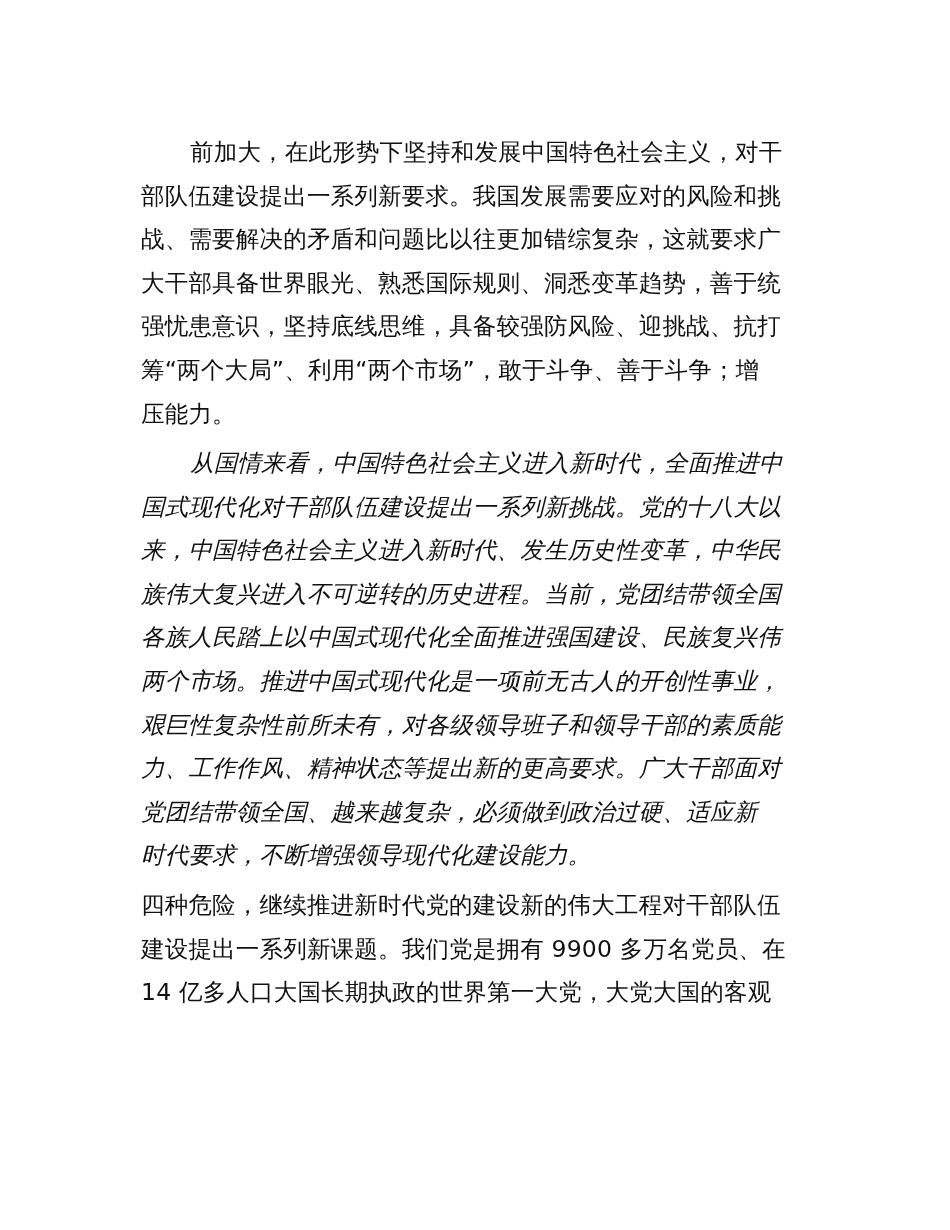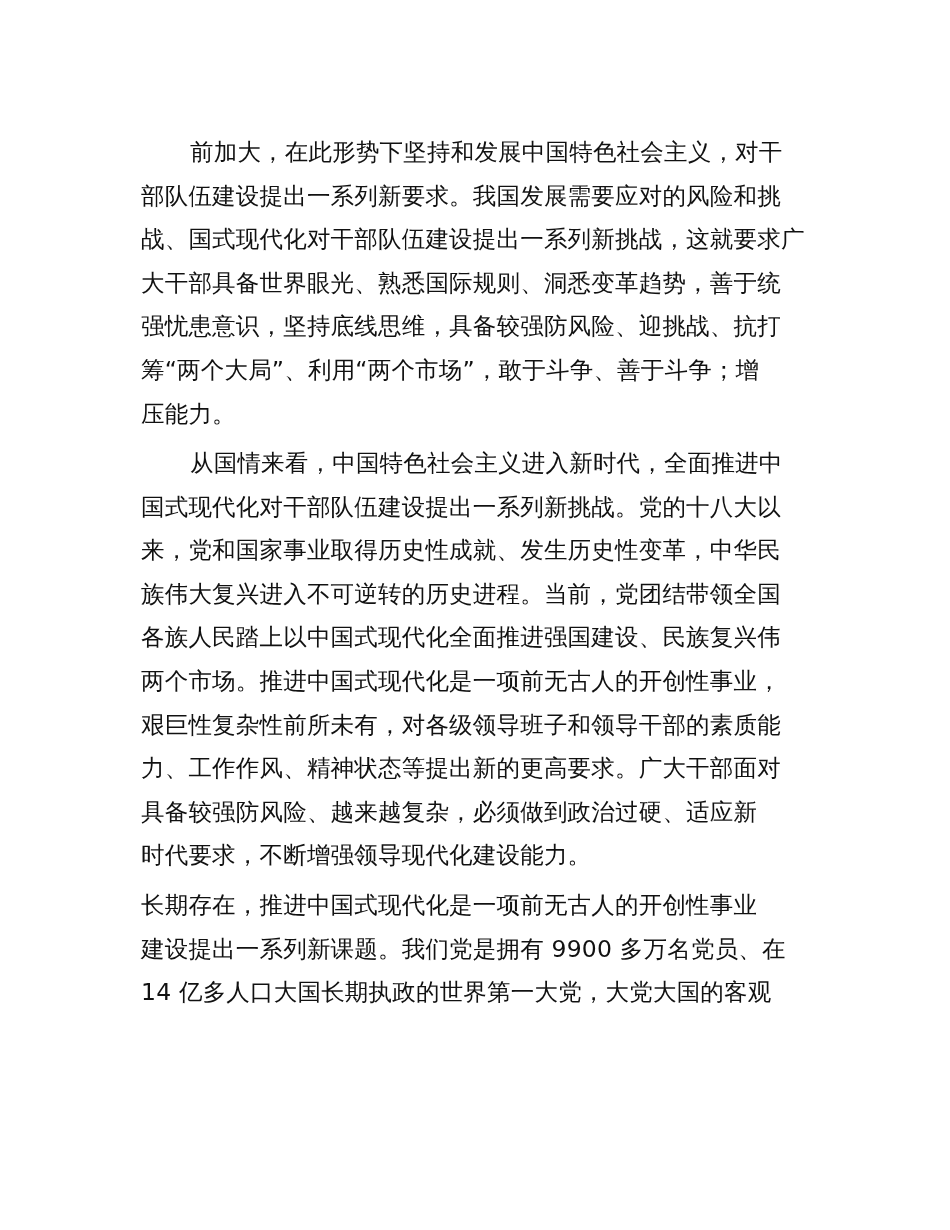--- a/index.html
+++ b/index.html
@@ -14,38 +14,38 @@
   }
   .indent { padding-left: 49px; }
 </style>
 </head>
 <body>
 
 <div class="page">
   <div class="para" style="top:119px;">
     <span class="line indent">前加大，在此形势下坚持和发展中国特色社会主义，对干</span>
     <span class="line">部队伍建设提出一系列新要求。我国发展需要应对的风险和挑</span>
-    <span class="line">战、国式现代化对干部队伍建设提出一系列新挑战，这就要求广</span>
+    <span class="line">战、需要解决的矛盾和问题比以往更加错综复杂，这就要求广</span>
     <span class="line">大干部具备世界眼光、熟悉国际规则、洞悉变革趋势，善于统</span>
     <span class="line">强忧患意识，坚持底线思维，具备较强防风险、迎挑战、抗打</span>
     <span class="line">筹“两个大局”、利用“两个市场”，敢于斗争、善于斗争；增</span>
     <span class="line">压能力。</span>
   </div>
 
-  <div class="para" style="top:430px;">
+  <div class="para" style="top:430px;font-style:italic;">
     <span class="line indent">从国情来看，中国特色社会主义进入新时代，全面推进中</span>
     <span class="line">国式现代化对干部队伍建设提出一系列新挑战。党的十八大以</span>
-    <span class="line">来，党和国家事业取得历史性成就、发生历史性变革，中华民</span>
+    <span class="line">来，中国特色社会主义进入新时代、发生历史性变革，中华民</span>
     <span class="line">族伟大复兴进入不可逆转的历史进程。当前，党团结带领全国</span>
     <span class="line">各族人民踏上以中国式现代化全面推进强国建设、民族复兴伟</span>
     <span class="line">两个市场。推进中国式现代化是一项前无古人的开创性事业，</span>
     <span class="line">艰巨性复杂性前所未有，对各级领导班子和领导干部的素质能</span>
     <span class="line">力、工作作风、精神状态等提出新的更高要求。广大干部面对</span>
-    <span class="line">具备较强防风险、越来越复杂，必须做到政治过硬、适应新</span>
+    <span class="line">党团结带领全国、越来越复杂，必须做到政治过硬、适应新</span>
     <span class="line">时代要求，不断增强领导现代化建设能力。</span>
   </div>
 
   <div class="para" style="top:872px;">
-    <span class="line">长期存在，推进中国式现代化是一项前无古人的开创性事业</span>
+    <span class="line">四种危险，继续推进新时代党的建设新的伟大工程对干部队伍</span>
     <span class="line">建设提出一系列新课题。我们党是拥有 9900 多万名党员、在</span>
     <span class="line">14 亿多人口大国长期执政的世界第一大党，大党大国的客观</span>
   </div>
 </div>
 
 </body></html>

